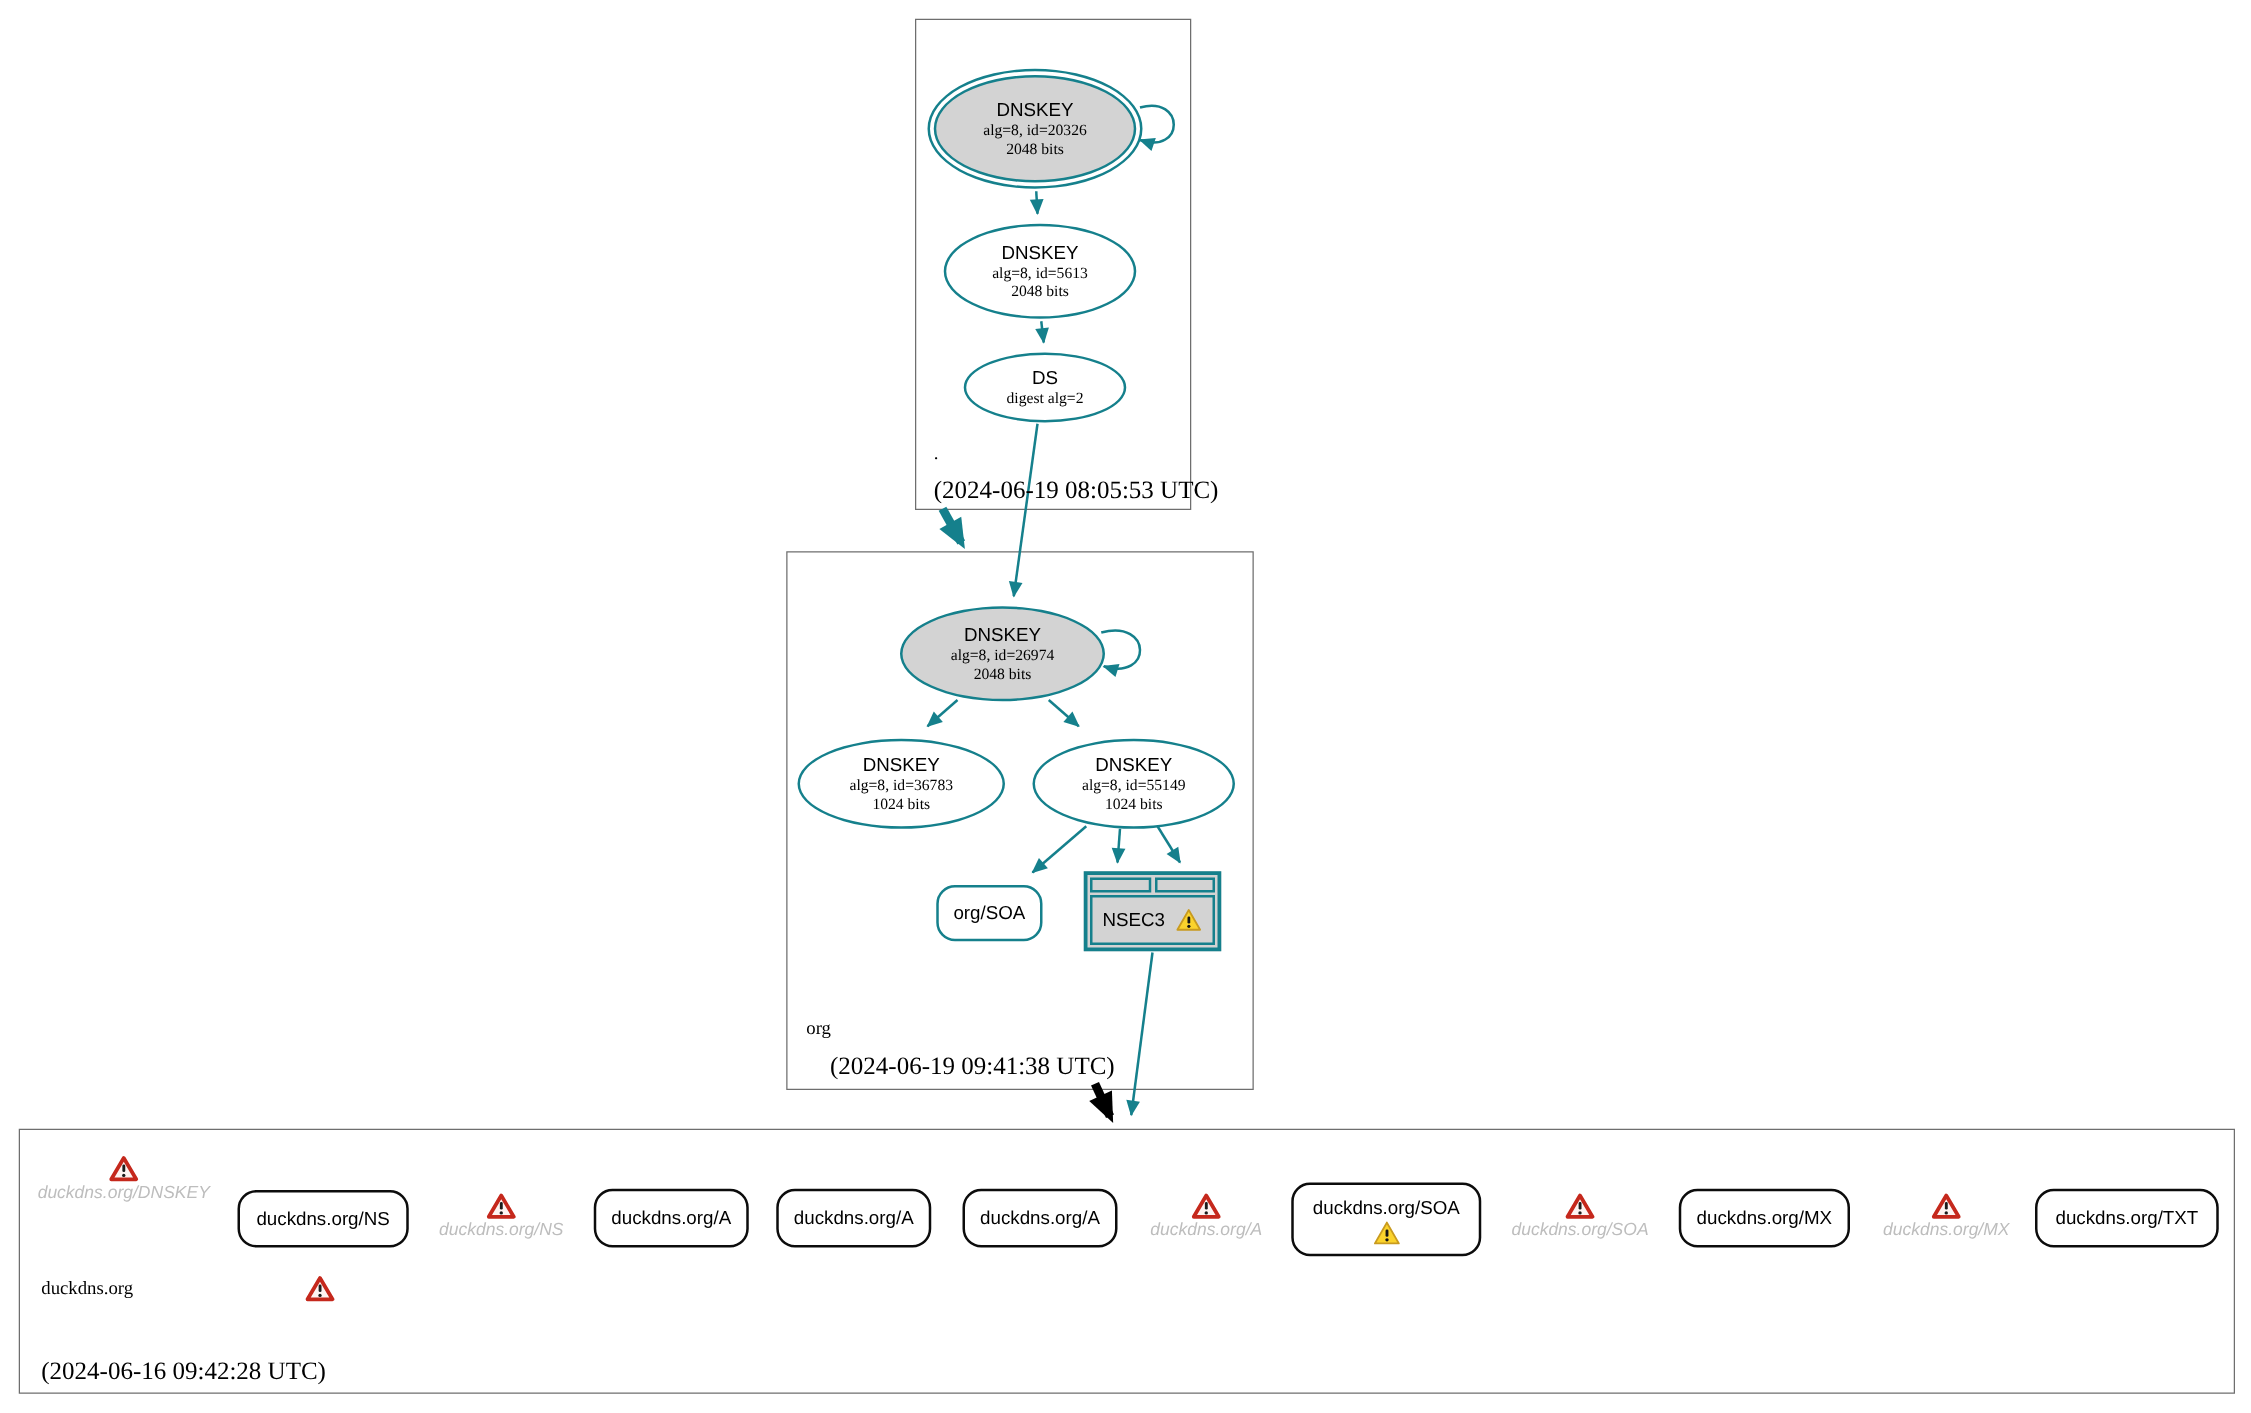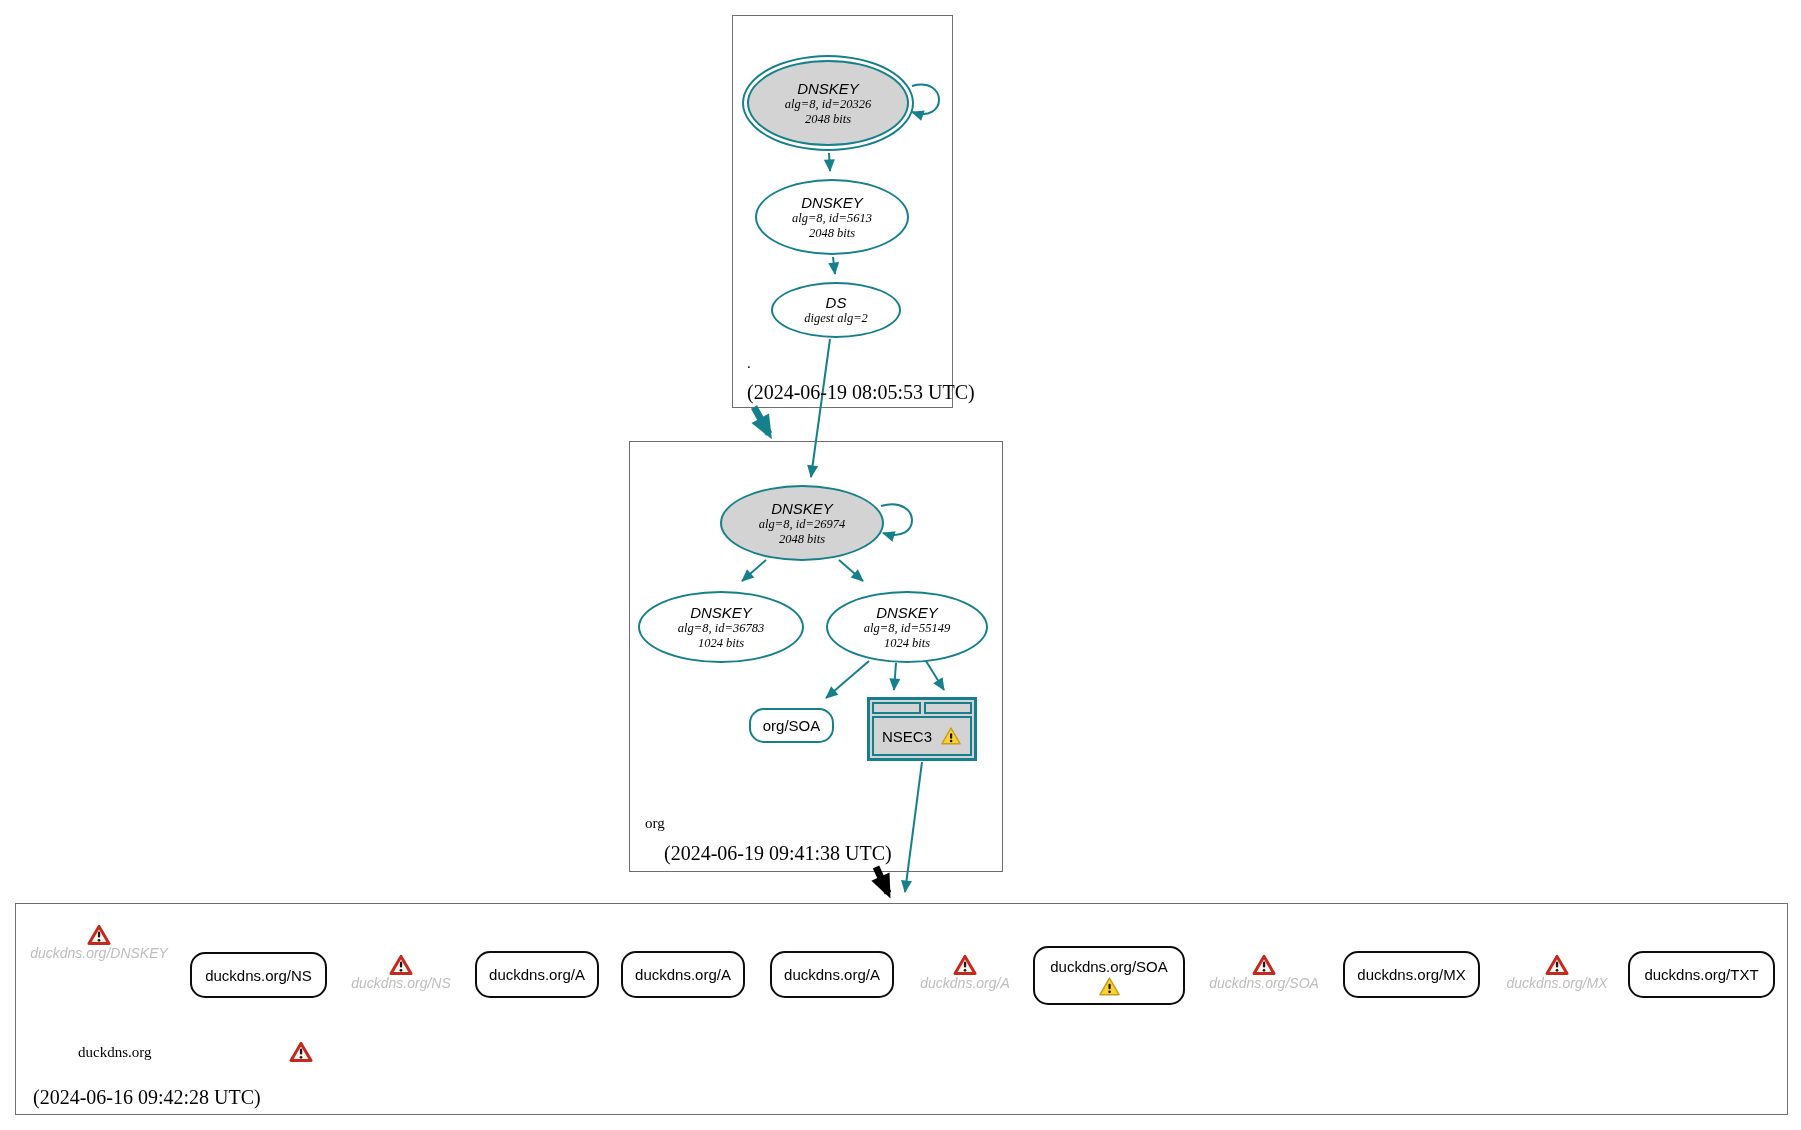--- a/index.html
+++ b/index.html
@@ -2,21 +2,21 @@
 <html><head>
 <meta charset="utf-8">
 <style>
   html,body{margin:0;padding:0;background:#fff;}
   #canvas{position:relative;width:1801px;height:1130px;background:#fff;overflow:hidden;
           font-family:"Liberation Sans",sans-serif;}
   .box{position:absolute;border:1.5px solid #6e6e6e;background:#fff;}
   .overlay{position:absolute;left:0;top:0;pointer-events:none;}
   .ellipse{position:absolute;border:2.2px solid #15808C;border-radius:50%;background:#fff;
            display:flex;flex-direction:column;align-items:center;justify-content:center;
-           text-align:center;box-sizing:border-box;font-style:italic;}
+           text-align:center;box-sizing:border-box;}
   .ellipse.gray{background:#d3d3d3;}
   .dbl{position:absolute;border:2.2px solid #15808C;border-radius:50%;background:#fff;box-sizing:border-box;}
   .dbl .ellipse{left:3px;top:3px;right:3px;bottom:3px;}
   .n-title{font-size:15px;color:#000;line-height:17px;}
   .n-sub{font-family:"Liberation Serif",serif;font-size:12.5px;color:#000;line-height:15px;}
   .rrect{position:absolute;border:2px solid #0c0c0c;border-radius:15px;background:#fff;
          display:flex;align-items:center;justify-content:center;font-size:15px;color:#000;
          box-sizing:border-box;}
   .rrect.tall{flex-direction:column;padding-top:3px;}
   .soaicon{margin-top:1px;}
@@ -109,21 +109,21 @@
     <span class="n-sub">alg=8, id=36783</span>
     <span class="n-sub">1024 bits</span>
   </div>
 
   <div class="ellipse" style="left:826px;top:591px;width:162px;height:72px;">
     <span class="n-title">DNSKEY</span>
     <span class="n-sub">alg=8, id=55149</span>
     <span class="n-sub">1024 bits</span>
   </div>
 
-  <div class="rrect" style="left:749px;top:708px;width:85px;height:35px;border-color:#15808C;">
+  <div class="rrect" style="left:749px;top:708px;width:85px;height:45px;border-color:#15808C;">
     <span>org/SOA</span>
   </div>
 
   <div class="nsec3">
     <div class="nsec3-cells">
       <div></div>
       <div></div>
     </div>
     <div class="nsec3-body">
       <span>NSEC3</span>
@@ -209,21 +209,21 @@
       <rect x="10.9" y="7.6" width="2.3" height="6" rx="1.1" fill="#1b1b1b"></rect>
       <circle cx="12" cy="16.3" r="1.35" fill="#1b1b1b"></circle>
     </svg>
     <span>duckdns.org/MX</span>
   </div>
 
   <div class="rrect" style="left:1628px;top:951px;width:147px;height:47px;">
     <span>duckdns.org/TXT</span>
   </div>
 
-  <div class="inline-label" style="left:33px;top:1041px;margin-left:45px;">
+  <div class="inline-label" style="left:33px;top:1020px;">
     <span class="zlabel" style="position:static;">duckdns.org</span>
     <svg width="24" height="22" viewBox="0 0 24 22" style="margin-left:128px;">
       <path d="M12 2.4 L22 19.4 L2 19.4 Z" fill="#FDF3F1" stroke="#C5281C" stroke-width="3" stroke-linejoin="round"></path>
       <rect x="10.9" y="7.6" width="2.3" height="6" rx="1.1" fill="#1b1b1b"></rect>
       <circle cx="12" cy="16.3" r="1.35" fill="#1b1b1b"></circle>
     </svg>
   </div>
   <div class="ztime" style="left:33px;top:1086px;">(2024-06-16 09:42:28 UTC)</div>
 
 </div>

